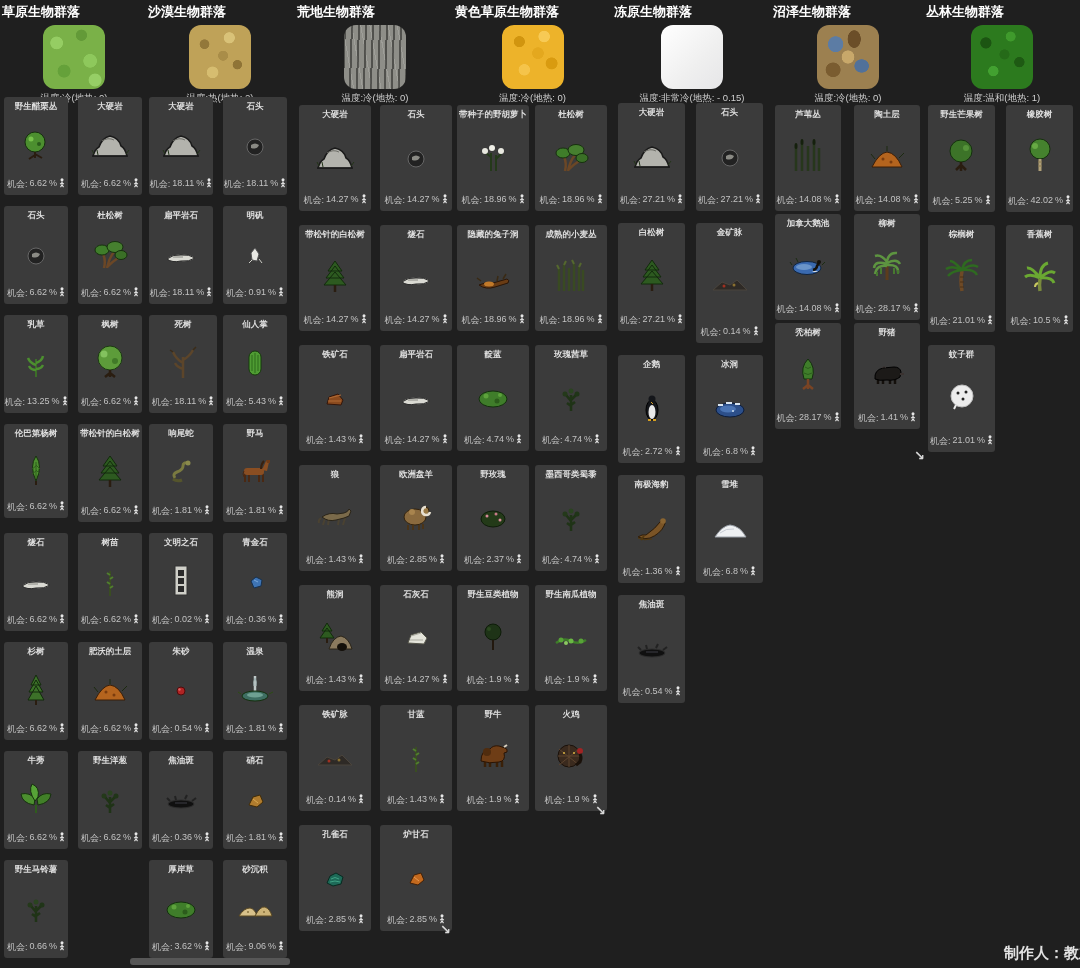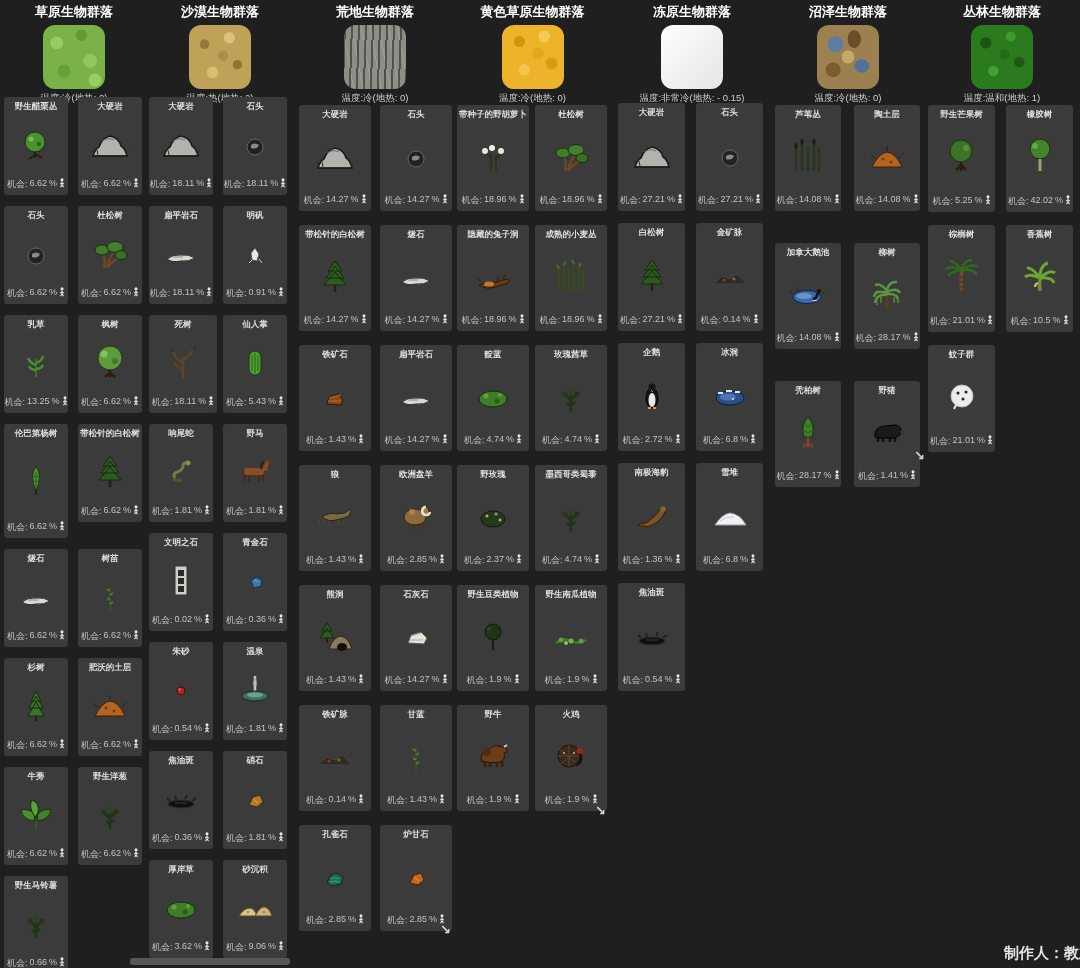--- a/index.html
+++ b/index.html
@@ -1,19 +1,19 @@
 <!DOCTYPE html>
 <html><head>
 <meta charset="utf-8">
 <style>
   html,body{margin:0;padding:0;background:#1c1c1c;}
   body{width:1080px;height:968px;overflow:hidden;font-family:"Liberation Sans","DejaVu Sans",sans-serif;}
   #page{position:relative;width:1080px;height:968px;background:#1f1f1f;}
   .biome{position:absolute;top:0;height:968px;}
-  .b-title{color:#ffffff;font-weight:bold;font-size:13px;text-align:center;margin-top:3px;white-space:nowrap;}
+  .b-title{color:#ffffff;font-weight:bold;font-size:13px;margin-top:3px;white-space:nowrap;}
   .swatch{width:62px;height:64px;border-radius:12px;margin:4px auto 3px;}
   .b-temp{color:#cfcfcf;font-size:9.5px;text-align:center;white-space:nowrap;}
   .cards{position:absolute;left:0;right:0;display:grid;justify-content:start;}
   .card{background:#3b3b3b;border-radius:3px;display:flex;flex-direction:column;align-items:center;justify-content:space-between;padding:5px 1px 4px;box-sizing:border-box;}
   .c-name{color:#dedede;font-weight:bold;font-size:8.5px;text-align:center;line-height:1.15;white-space:nowrap;}
   .c-icon{flex:1;display:flex;align-items:center;justify-content:center;}
   .isvg{width:40px;height:40px;}
   .c-chance{color:#c2c2c2;font-size:9px;display:flex;align-items:flex-start;white-space:nowrap;}
   .c-chance span{margin:0 1px;}
   .pi{display:inline-block;margin-left:2px;margin-top:3px;}
@@ -148,21 +148,21 @@
             <div class="c-chance">
               <span>机会:</span>
               <span>6.62</span>
               <span>%</span>
               <span class="pi"><svg viewBox="0 0 8 13" width="6" height="10" aria-hidden="true">
                   <circle cx="4" cy="2.2" r="2" fill="#e8e8e8"></circle>
                   <path d="M4 4 v5 M4 6 l-2.5 2 M4 6 l2.5 2 M4 9 l-2 3 M4 9 l2 3" stroke="#e8e8e8" stroke-width="1.4" fill="none"></path>
                 </svg></span>
             </div>
           </div>
-          <div class="card" style="width:64px;height:114px">
+          <div class="card" style="width:64px;height:94px">
             <div class="c-name">伦巴第杨树</div>
             <div class="c-icon">
               <svg class="isvg" viewBox="0 0 40 40" aria-hidden="true">
                 <path d="M20 6 Q27 16 20 31 Q13 16 20 6 Z" fill="#4c8f2f" stroke="#16300e"></path>
                 <path d="M20 12 v16 M20 16 l-4 3 M20 15 l4 4 M20 21 l-4 3 M20 20 l4 4" stroke="#2f5c1d" fill="none"></path>
                 <path d="M20 31 v4" stroke="#2a1d10" stroke-width="2"></path>
               </svg>
             </div>
             <div class="c-chance">
               <span>机会:</span>
@@ -1209,21 +1209,21 @@
             <div class="c-chance">
               <span>机会:</span>
               <span>27.21</span>
               <span>%</span>
               <span class="pi"><svg viewBox="0 0 8 13" width="6" height="10" aria-hidden="true">
                   <circle cx="4" cy="2.2" r="2" fill="#e8e8e8"></circle>
                   <path d="M4 4 v5 M4 6 l-2.5 2 M4 6 l2.5 2 M4 9 l-2 3 M4 9 l2 3" stroke="#e8e8e8" stroke-width="1.4" fill="none"></path>
                 </svg></span>
             </div>
           </div>
-          <div class="card" style="width:67px;height:108px">
+          <div class="card" style="width:67px;height:120px">
             <div class="c-name">金矿脉</div>
             <div class="c-icon">
               <svg class="isvg" viewBox="0 0 40 40" aria-hidden="true">
                 <path d="M3 28 L12 20 L20 23 L27 18 L37 28 Z" fill="#2e2a26" stroke="#4a443c"></path>
                 <circle cx="14" cy="24" r="1.5" fill="#a03020"></circle>
                 <circle cx="24" cy="23" r="1.5" fill="#8a7030"></circle>
               </svg>
             </div>
             <div class="c-chance">
               <span>机会:</span>
@@ -1332,21 +1332,21 @@
                   <path d="M4 4 v5 M4 6 l-2.5 2 M4 6 l2.5 2 M4 9 l-2 3 M4 9 l2 3" stroke="#e8e8e8" stroke-width="1.4" fill="none"></path>
                 </svg></span>
             </div>
           </div>
         </div>
       </div>
       <div class="biome" style="left: 773px; width: 150px;">
         <div class="b-title">沼泽生物群落</div>
         <div class="swatch sw5" style="background-color:#9c8050"></div>
         <div class="b-temp">温度:冷(地热: 0)</div>
-        <div class="cards" style="top:105px;grid-template-columns:repeat(2,66px);gap:32px 13px;padding-left:2px">
+        <div class="cards" style="top:105px;grid-template-columns:repeat(2,66px);gap:3px 13px;padding-left:2px">
           <div class="card" style="width:66px;height:106px">
             <div class="c-name">芦苇丛</div>
             <div class="c-icon">
               <svg class="isvg" viewBox="0 0 40 40" aria-hidden="true">
                 <path d="M8 34 V10 M14 34 V6 M20 34 V9 M26 34 V5 M31 34 V11" stroke="#27371c" stroke-width="2.5"></path>
                 <ellipse cx="8" cy="9" rx="1.5" ry="3" fill="#15200d"></ellipse>
                 <ellipse cx="14" cy="5" rx="1.5" ry="3" fill="#15200d"></ellipse>
                 <ellipse cx="26" cy="5" rx="1.5" ry="3" fill="#15200d"></ellipse>
               </svg>
             </div>

